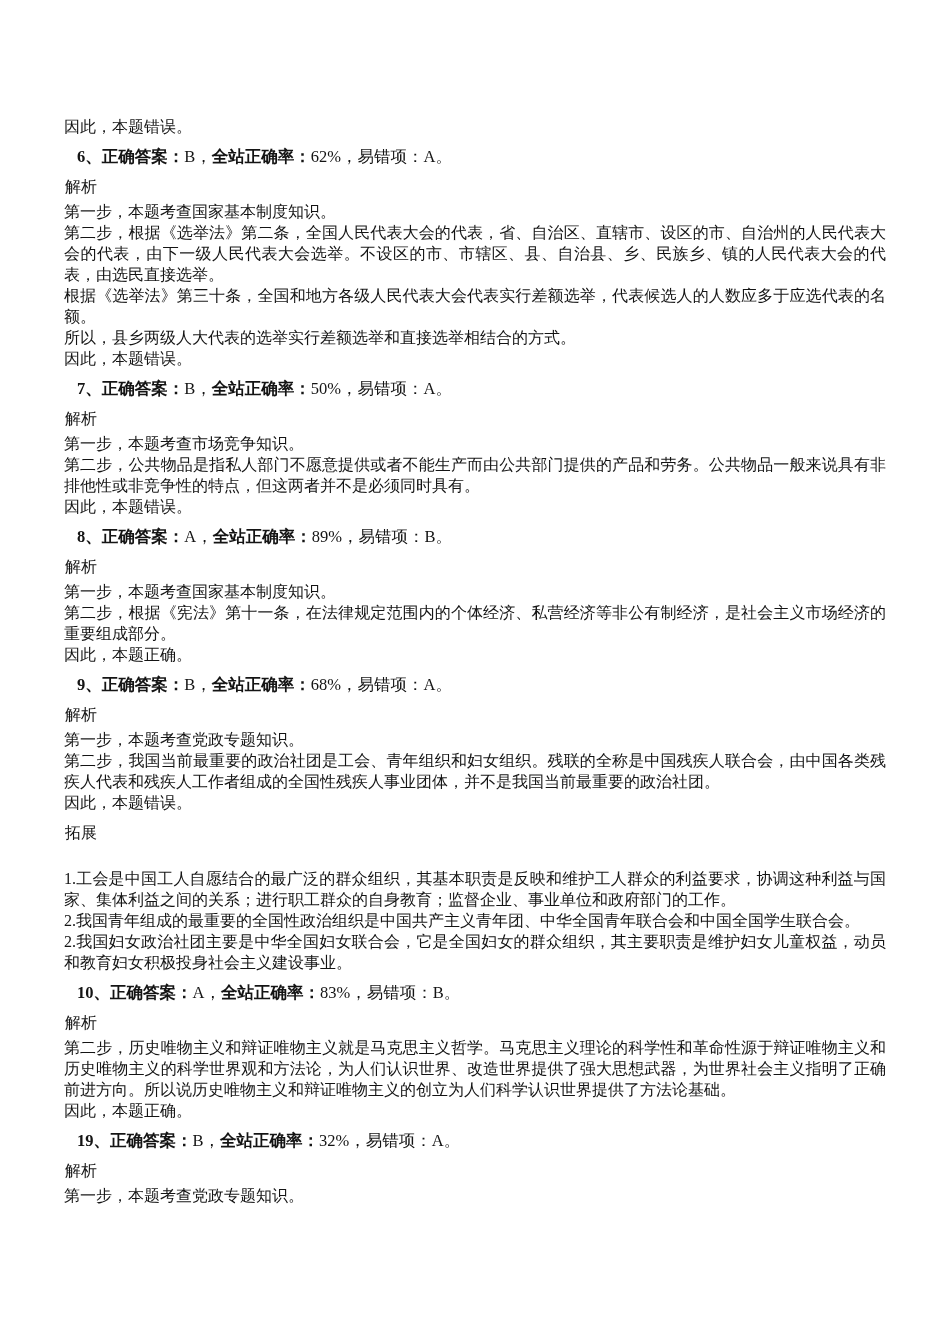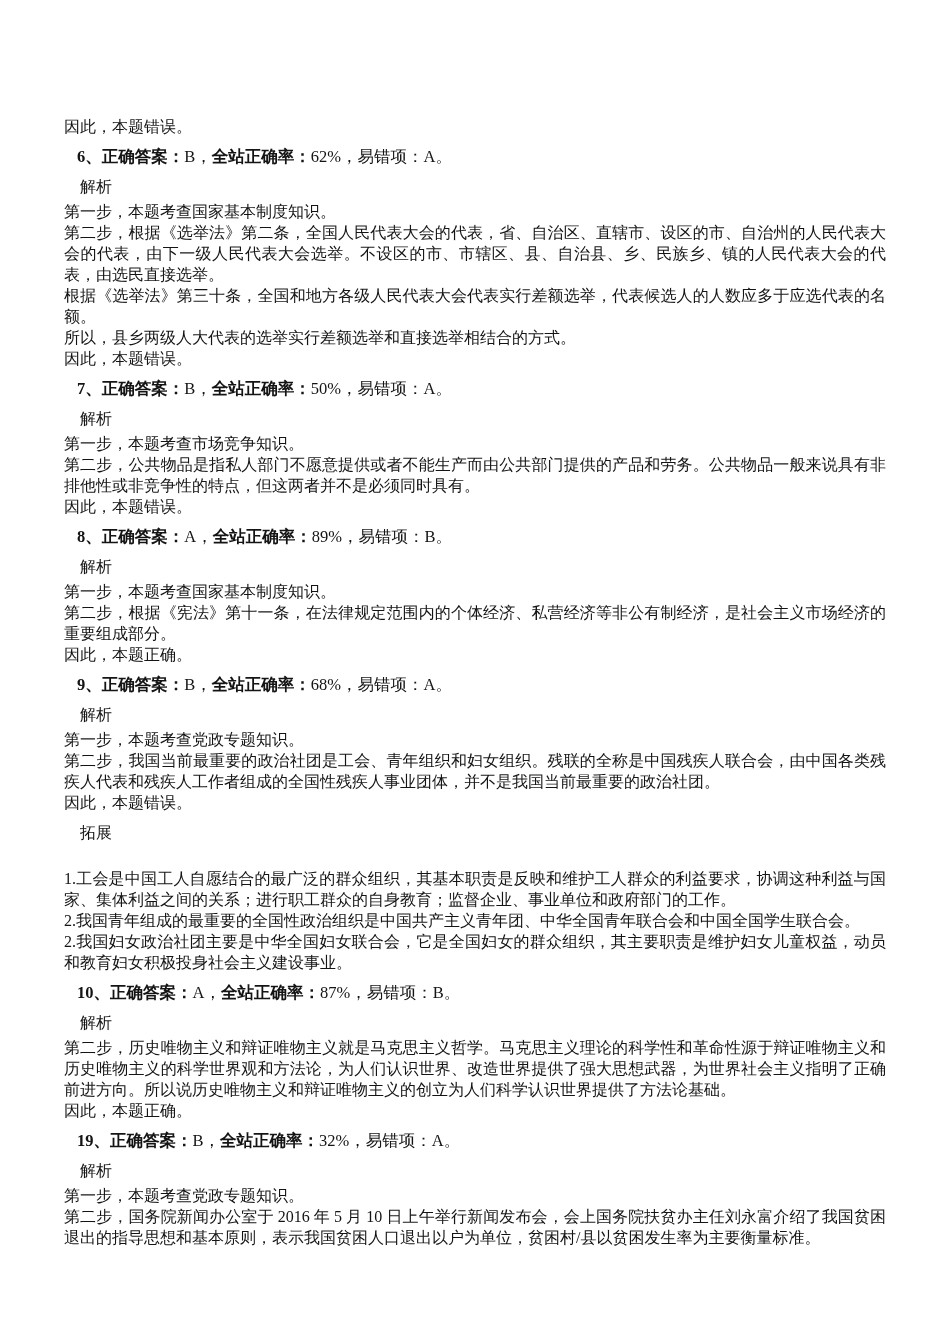--- a/index.html
+++ b/index.html
@@ -32,21 +32,21 @@
   .answer-heading {
     margin: 9px 13px;
     text-align: left;
     font-weight: normal;
     font-size: 16.5px;
   }
   .answer-heading .bold-run {
     font-weight: bold;
   }
   .section-label {
-    margin: 9px 0 4px 16px;
+    margin: 9px 0 4px 1px;
   }
   .section-label.extension-gap {
     margin-bottom: 25px;
   }
 </style>
 </head>
 <body>
 
 <div class="doc-page">
   <div>
@@ -70,22 +70,21 @@
       <p class="para">因此，本题正确。</p>
       <p class="para answer-heading"><span class="bold-run">9、正确答案：</span><span class="regular-run">B，</span><span class="bold-run">全站正确率：</span><span class="regular-run">68%，易错项：A。</span></p>
       <p class="para section-label">解析</p>
       <p class="para">第一步，本题考查党政专题知识。</p>
       <p class="para">第二步，我国当前最重要的政治社团是工会、青年组织和妇女组织。残联的全称是中国残疾人联合会，由中国各类残疾人代表和残疾人工作者组成的全国性残疾人事业团体，并不是我国当前最重要的政治社团。</p>
       <p class="para">因此，本题错误。</p>
       <p class="para section-label extension-gap">拓展</p>
       <p class="para">1.工会是中国工人自愿结合的最广泛的群众组织，其基本职责是反映和维护工人群众的利益要求，协调这种利益与国家、集体利益之间的关系；进行职工群众的自身教育；监督企业、事业单位和政府部门的工作。</p>
       <p class="para">2.我国青年组成的最重要的全国性政治组织是中国共产主义青年团、中华全国青年联合会和中国全国学生联合会。</p>
       <p class="para">2.我国妇女政治社团主要是中华全国妇女联合会，它是全国妇女的群众组织，其主要职责是维护妇女儿童权益，动员和教育妇女积极投身社会主义建设事业。</p>
-      <p class="para answer-heading"><span class="bold-run">10、正确答案：</span><span class="regular-run">A，</span><span class="bold-run">全站正确率：</span><span class="regular-run">87%，易错项：B。</span></p>
+      <p class="para answer-heading"><span class="bold-run">10、正确答案：</span><span class="regular-run">A，</span><span class="bold-run">全站正确率：</span><span class="regular-run">83%，易错项：B。</span></p>
       <p class="para section-label">解析</p>
       <p class="para">第二步，历史唯物主义和辩证唯物主义就是马克思主义哲学。马克思主义理论的科学性和革命性源于辩证唯物主义和历史唯物主义的科学世界观和方法论，为人们认识世界、改造世界提供了强大思想武器，为世界社会主义指明了正确前进方向。所以说历史唯物主义和辩证唯物主义的创立为人们科学认识世界提供了方法论基础。</p>
       <p class="para">因此，本题正确。</p>
       <p class="para answer-heading"><span class="bold-run">19、正确答案：</span><span class="regular-run">B，</span><span class="bold-run">全站正确率：</span><span class="regular-run">32%，易错项：A。</span></p>
       <p class="para section-label">解析</p>
       <p class="para">第一步，本题考查党政专题知识。</p>
-      <p class="para">第二步，国务院新闻办公室于 2016 年 5 月 10 日上午举行新闻发布会，会上国务院扶贫办主任刘永富介绍了我国贫困退出的指导思想和基本原则，表示我国贫困人口退出以户为单位，贫困村/县以贫困发生率为主要衡量标准。</p>
     </div>
 </div>
 
 </body></html>

